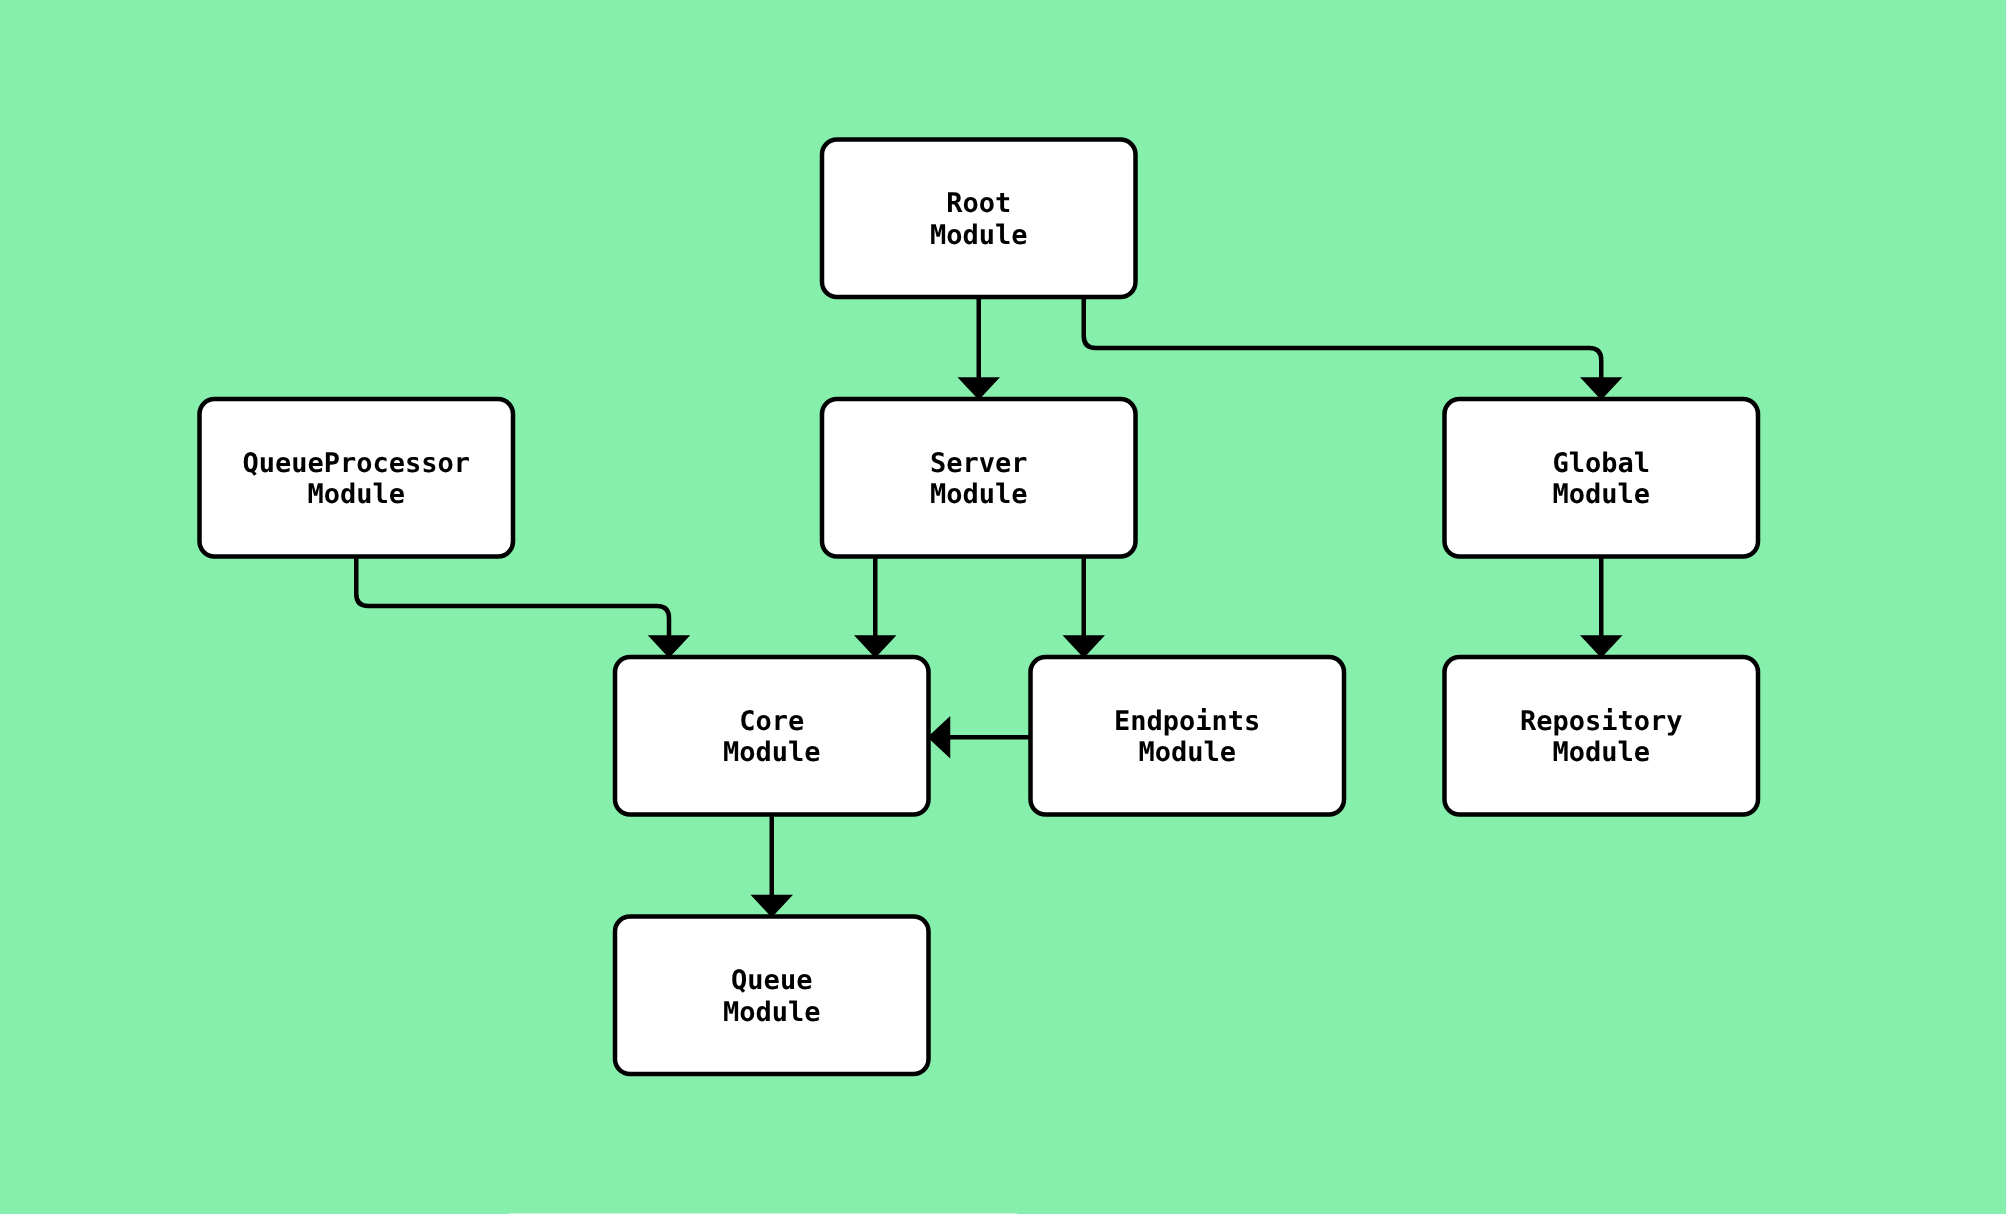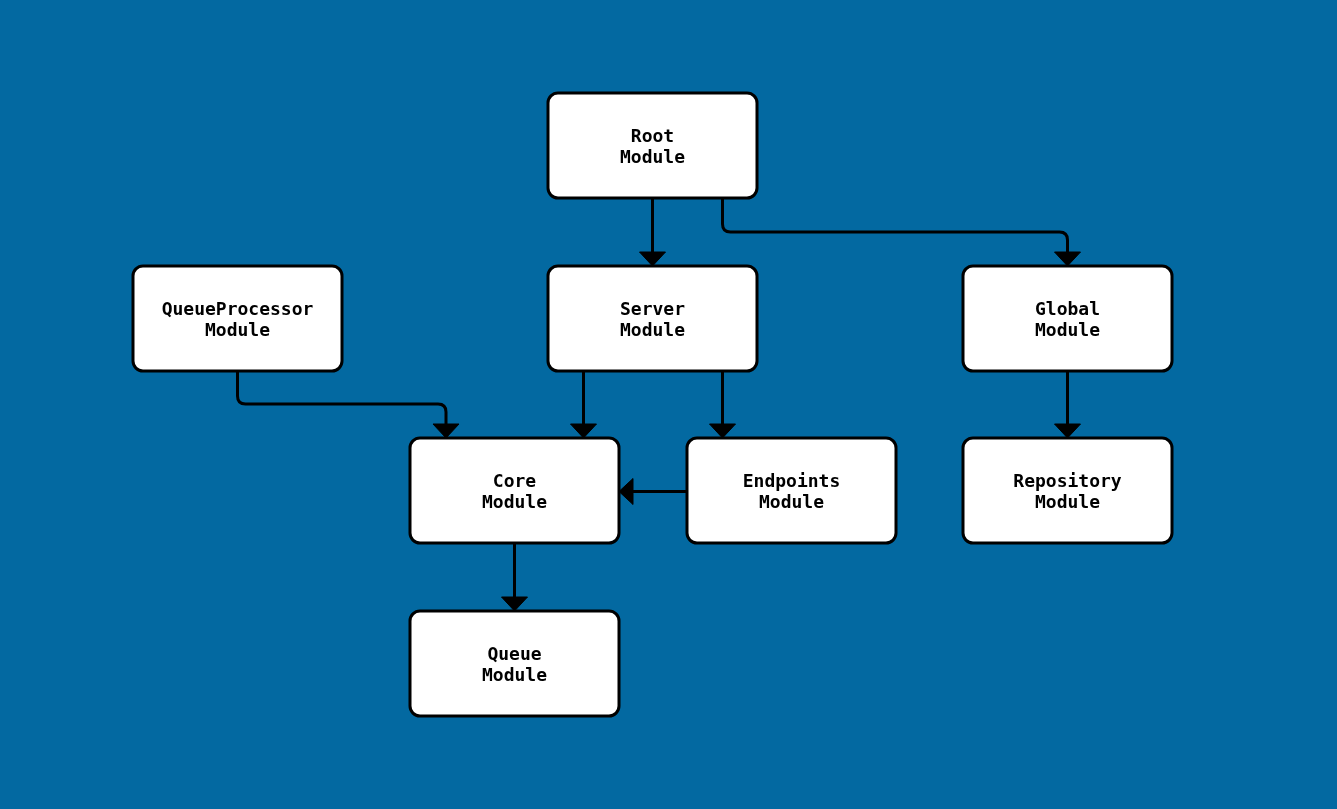--- a/index.html
+++ b/index.html
@@ -4,21 +4,21 @@
 <style>
   html, body {
     margin: 0;
     padding: 0;
     background: #ffffff;
   }
   .canvas {
     position: relative;
     width: 1337px;
     height: 809px;
-    background: #0369a1;
+    background: #86efac;
     overflow: hidden;
     font-family: "DejaVu Sans Mono", "Liberation Mono", monospace;
   }
   svg { display: block; }
   .node rect {
     fill: #ffffff;
     stroke: #000000;
     stroke-width: 3;
   }
   .node text {

